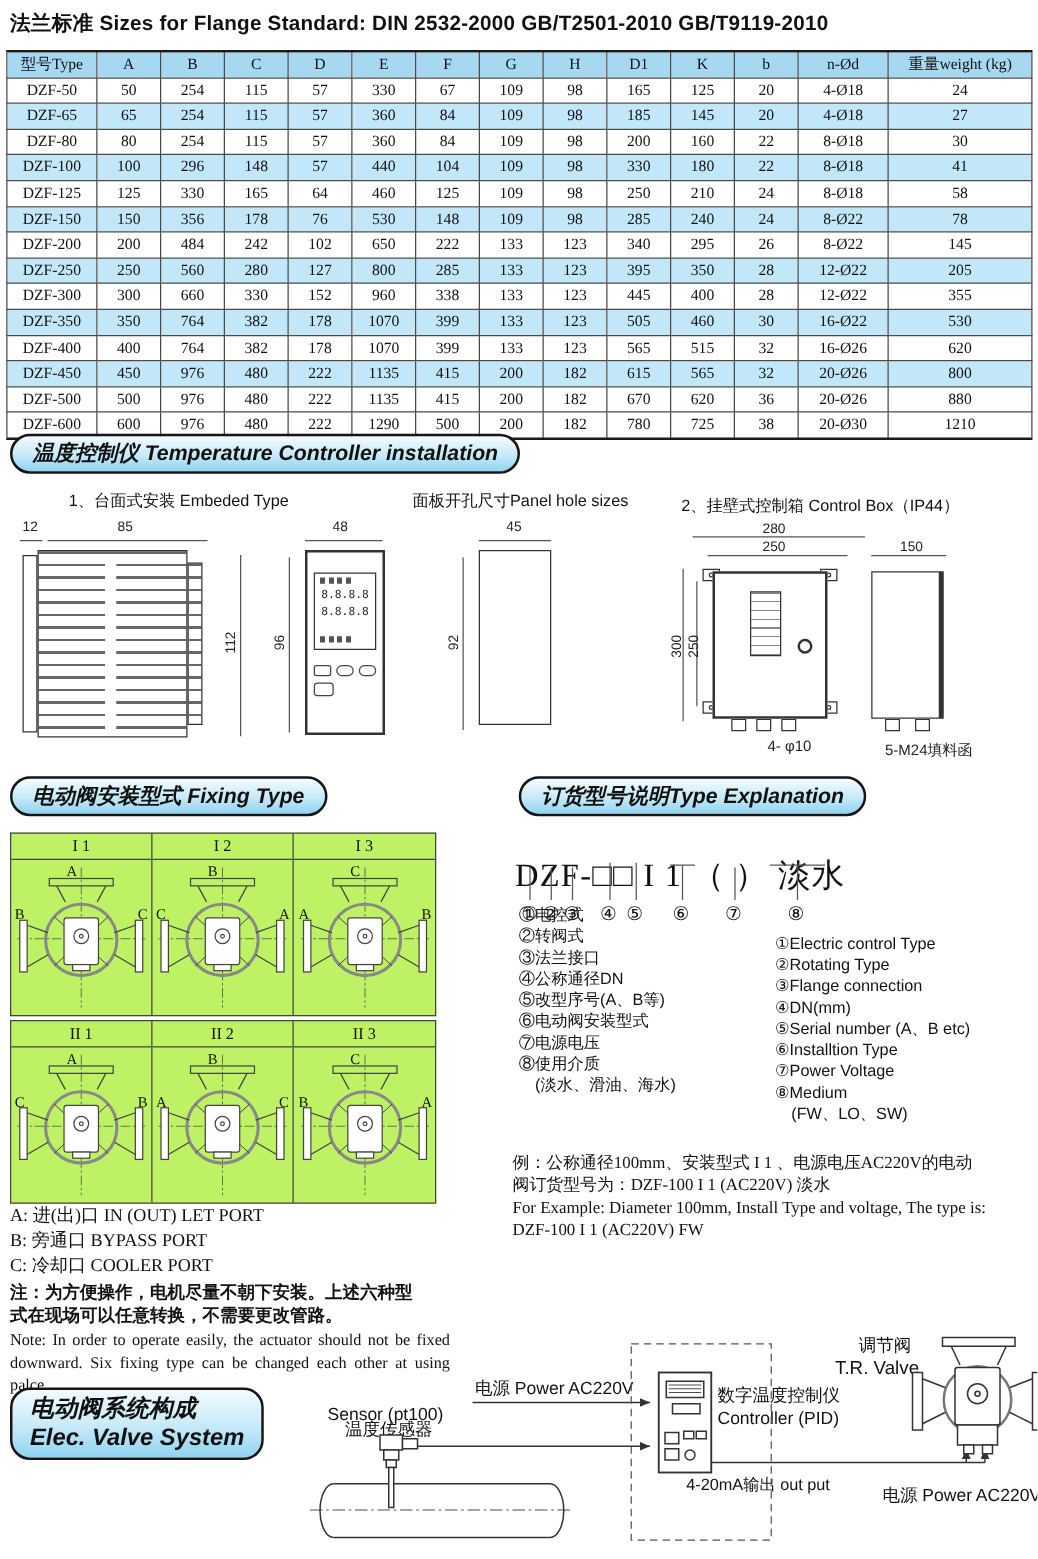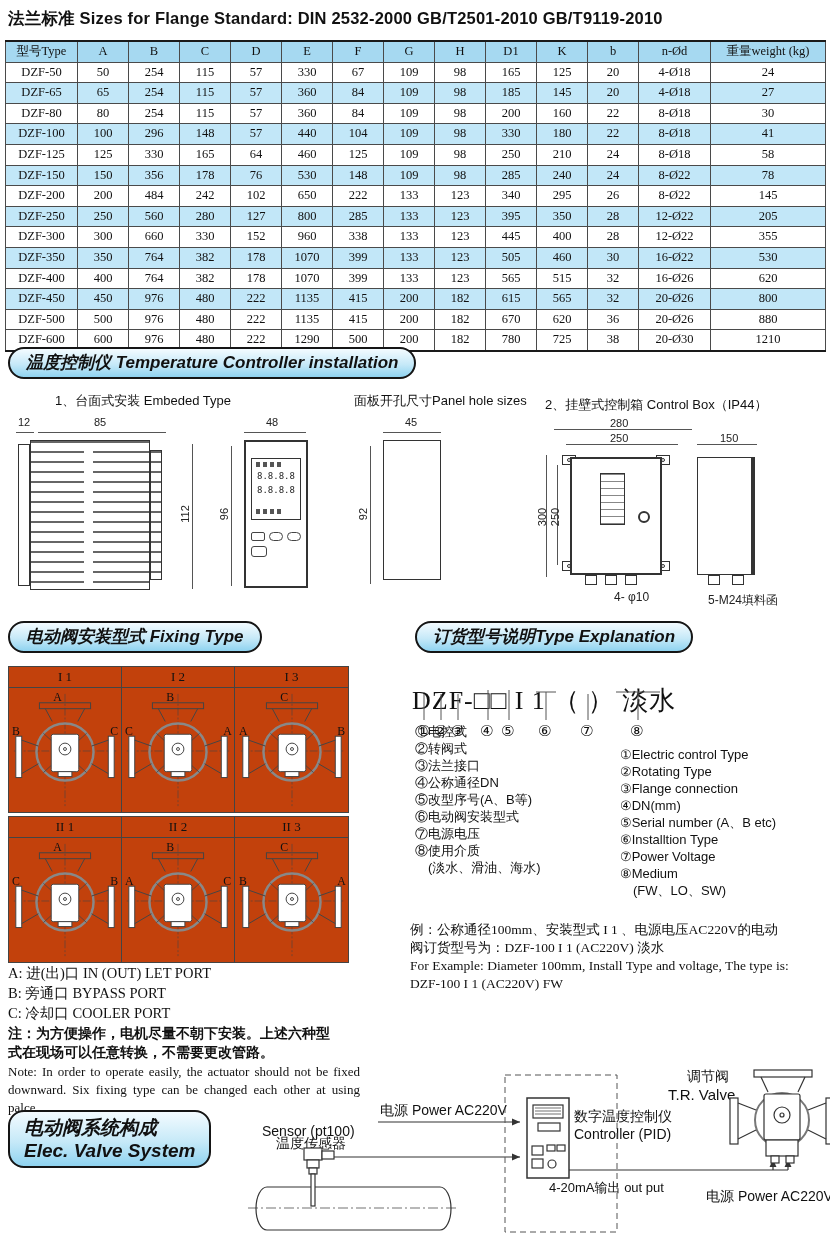--- a/index.html
+++ b/index.html
@@ -35,21 +35,21 @@
      repeating-linear-gradient(180deg,#666 0 2px,transparent 2px 10px);}
   .finsgap{background:#fff;}
   .lcd{font-family:"DejaVu Sans Mono",monospace;font-size:9px;line-height:11px;color:#222;text-align:center;}
   .btn{border:1px solid #444;background:#fff;}
   .smalllabel{font-size:13px;white-space:nowrap;}
   .ear{border:1px solid #333;background:#fff;}
   .ear i{position:absolute;left:4px;top:2px;width:4px;height:4px;border:1px solid #333;border-radius:50%;}
 
   
   .fgrid{position:absolute;left:8px;width:339px;border:1px solid #444;display:grid;
-    grid-template-columns:113px 113px 113px;background:#c2410c;}
+    grid-template-columns:113px 113px 113px;background:#bef264;}
   .fcell{border-right:1px solid #444;}
   .fcell:last-child{border-right:none;}
   .fhead{border-bottom:1px solid #444;text-align:center;font-family:"Liberation Serif",serif;
     font-size:13px;height:20px;line-height:20px;}
   .fbody{height:124px;display:flex;align-items:center;justify-content:center;}
 
   .legend{font-family:"Liberation Serif",serif;font-size:14.5px;line-height:20px;white-space:nowrap;}
   .notezh{font-size:14px;font-weight:bold;line-height:19px;white-space:nowrap;}
   .noteen{font-family:"Liberation Serif",serif;font-size:13px;line-height:18px;width:352px;text-align:justify;}
 
@@ -328,21 +328,21 @@
           <td>725</td>
           <td>38</td>
           <td>20-Ø30</td>
           <td>1210</td>
         </tr>
       </tbody>
   </table>
 
   <div class="pill" style="left:8px;top:347px;">温度控制仪 Temperature Controller installation</div>
   <div class="abs smalllabel" style="left:55px;top:392px;">1、台面式安装 Embeded Type</div>
-  <div class="abs smalllabel" style="left:330px;top:392px;margin-left:24px;">面板开孔尺寸Panel hole sizes</div>
+  <div class="abs smalllabel" style="left:330px;top:392px;">面板开孔尺寸Panel hole sizes</div>
   <div class="abs smalllabel" style="left:545px;top:396px;">2、挂壁式控制箱 Control Box（IP44）</div>
 
   <div class="diag" style="left:14px;top:416px;width:195px;height:180px;">
     <span class="dim" style="left:4px;top:0;">12</span>
     <span class="dim" style="left:80px;top:0;">85</span>
     <div class="hl" style="left:2px;top:16px;width:18px;"></div>
     <div class="hl" style="left:24px;top:16px;width:128px;"></div>
     <div class="vl" style="left:178px;top:28px;height:145px;"></div>
     <span class="dim vdim" style="left:162px;top:92px;">112</span>
     <div class="box" style="left:4px;top:28px;width:12px;height:142px;"></div>

